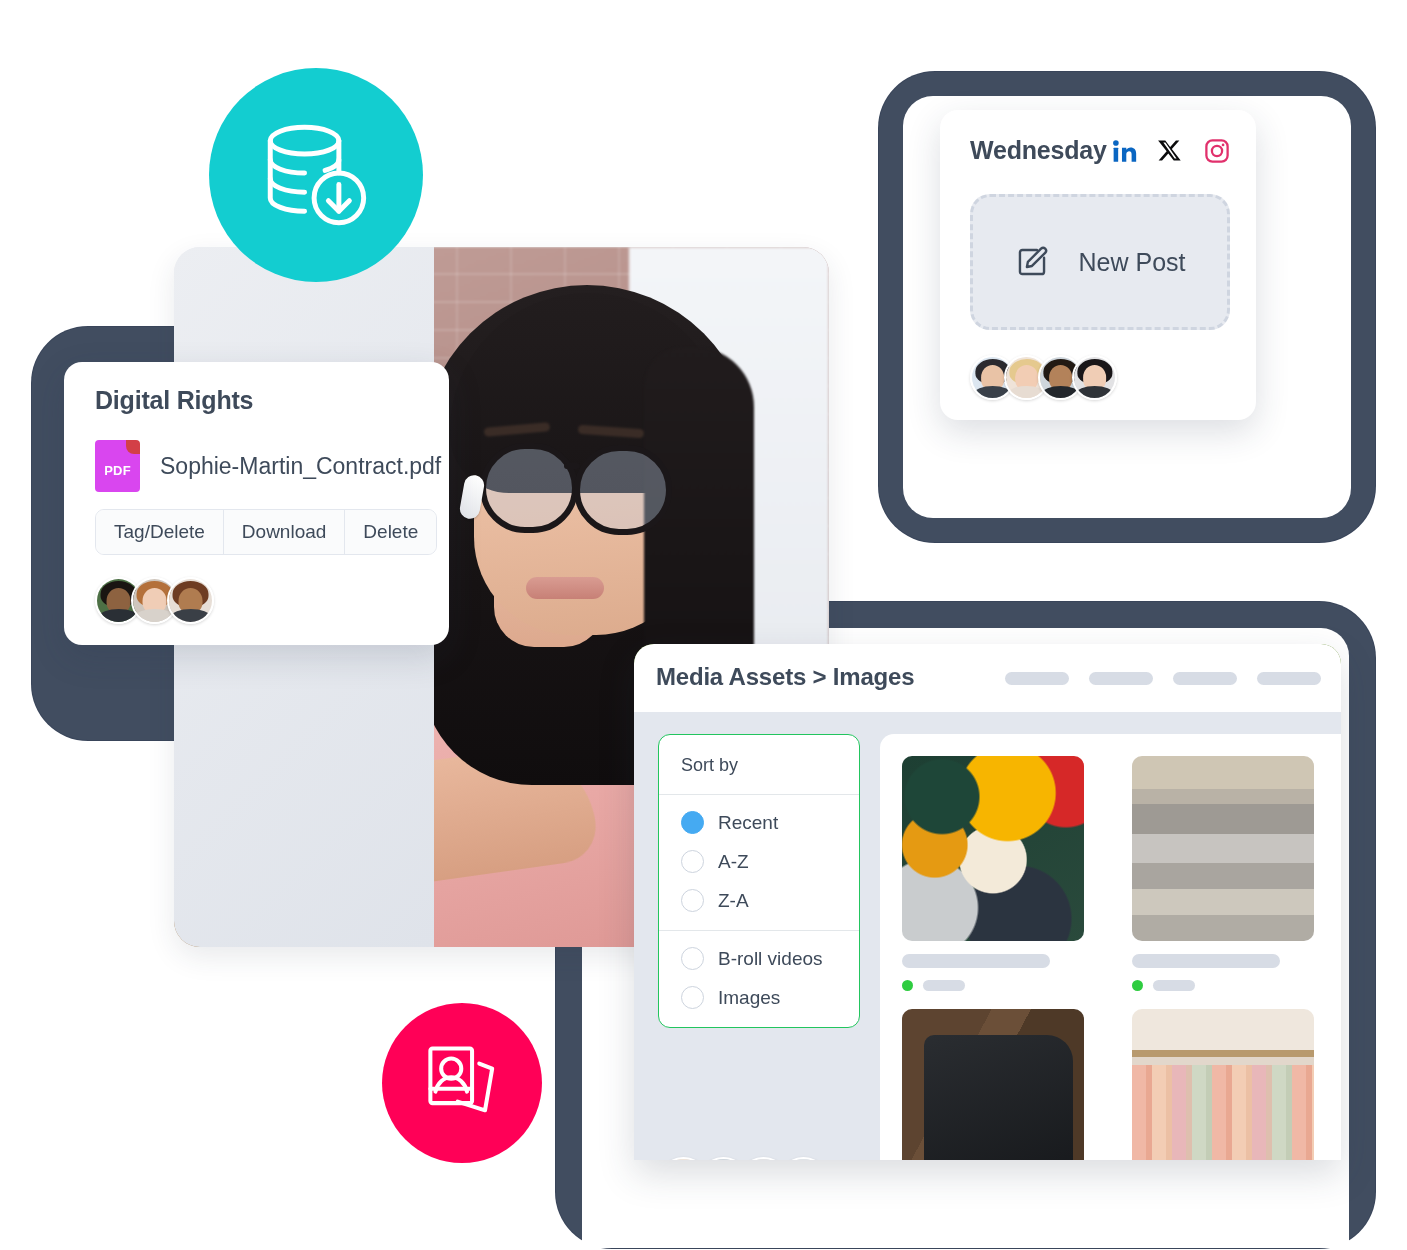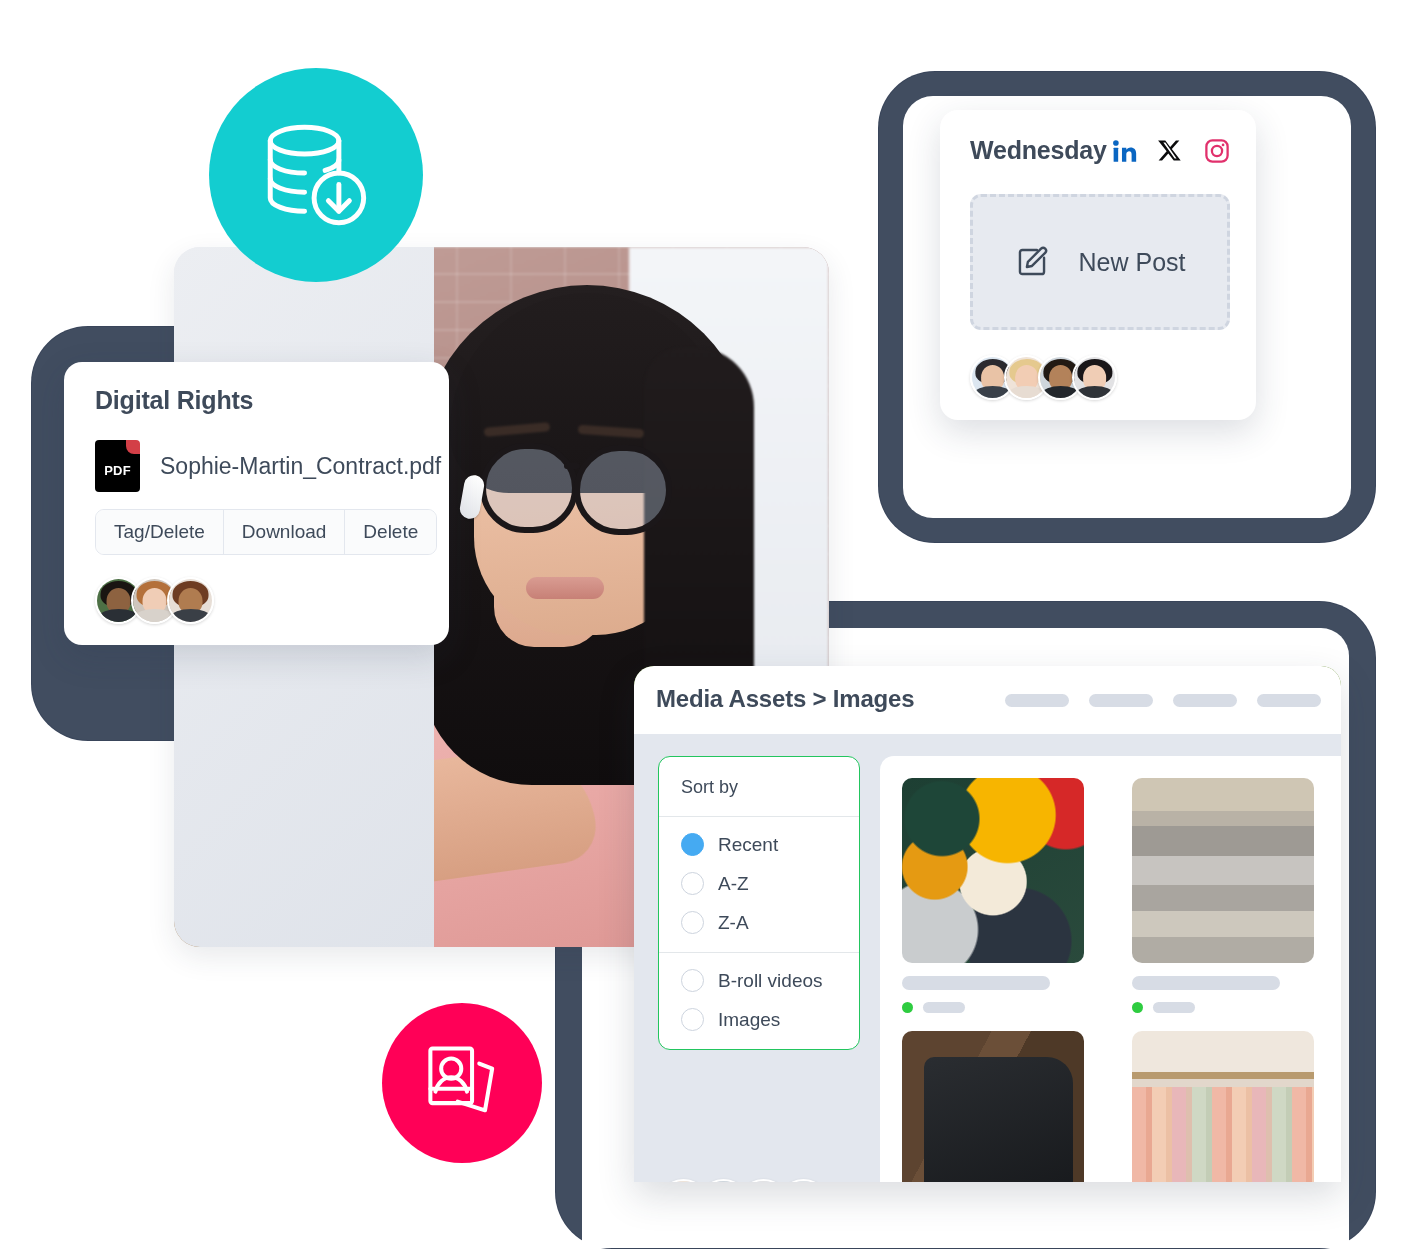--- a/index.html
+++ b/index.html
@@ -134,21 +134,21 @@
   }
 
   
   .dr-card{left:64px;top:362px;width:385px;height:283px;}
   .dr-title{
     position:absolute;left:31px;top:24px;font-size:25px;font-weight:700;
     color:#3e4a5a;letter-spacing:-.2px;
   }
   .dr-filerow{position:absolute;left:31px;top:78px;display:flex;align-items:center;gap:20px;}
   .pdf-icon{
-    position:relative;width:45px;height:52px;background:#000000;
+    position:relative;width:45px;height:52px;background:#d946ef;
     border-radius:4px 12px 4px 4px;flex:none;
     display:flex;align-items:center;justify-content:center;
   }
   .pdf-icon .fold{
     position:absolute;right:0;top:0;width:14px;height:14px;
     background:#d33f47;border-radius:0 4px 0 8px;
   }
   .pdf-icon .lbl{
     color:#fff;font-size:13px;font-weight:700;letter-spacing:.2px;position:relative;top:4px;
   }
@@ -176,30 +176,30 @@
   .dr-avatars{left:31px;top:215px;}
 
   
   .wd-card{left:940px;top:110px;width:316px;height:310px;}
   .wd-head{position:absolute;left:30px;right:26px;top:26px;display:flex;align-items:center;justify-content:space-between;}
   .wd-title{font-size:25px;font-weight:700;color:#3e4a5a;letter-spacing:-.2px;}
   .wd-socials{display:flex;align-items:center;gap:19px;}
   .soc{width:27px;height:27px;display:flex;align-items:center;justify-content:center;}
   .newpost{
     position:absolute;left:30px;right:26px;top:84px;height:130px;
-    background:#e7eaf0;border:3px dashed #cfd5e0;border-radius:11px;
+    background:#e7eaf0;border:3px dashed #cfd5e0;border-radius:20px;
     display:flex;align-items:center;justify-content:center;gap:30px;
   }
   .newpost .lab{font-size:25px;color:#3e4a5a;}
   .wd-avatars{left:30px;top:245px;}
   .wd-avatars .av{width:41px;height:41px;}
 
   
   .ma-panel{
-    position:absolute;left:634px;top:666px;width:707px;height:516px;
+    position:absolute;left:634px;top:644px;width:707px;height:516px;
     background:#4d7c0f;border-radius:20px 20px 0 0;overflow:hidden;
     box-shadow:0 14px 36px rgba(40,52,74,.17);
   }
   .ma-head{position:absolute;left:0;top:0;right:0;height:68px;background:#fff;}
   .ma-breadcrumb{position:absolute;left:22px;top:19px;font-size:24px;font-weight:700;color:#3e4a5a;letter-spacing:-.2px;}
   .ma-pills{position:absolute;right:20px;top:28px;display:flex;gap:20px;}
   .pill{width:64px;height:13px;border-radius:7px;background:#d7dce5;}
   .ma-body{position:absolute;left:0;right:0;top:68px;bottom:0;background:#e3e7ee;}
 
   .sortcard{

